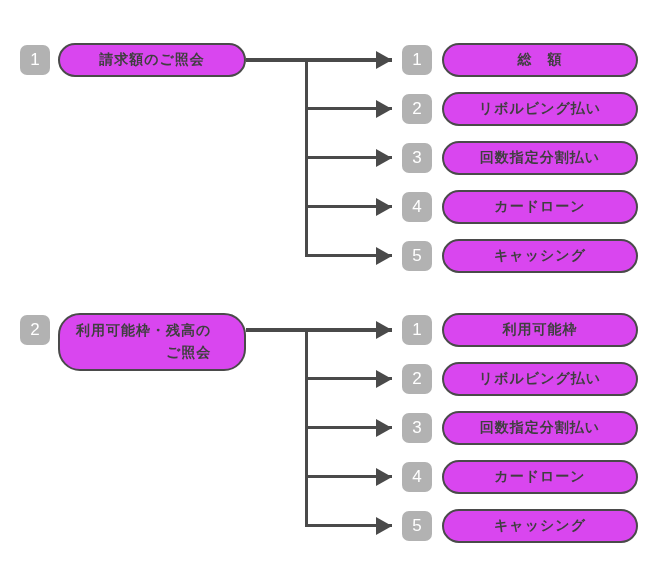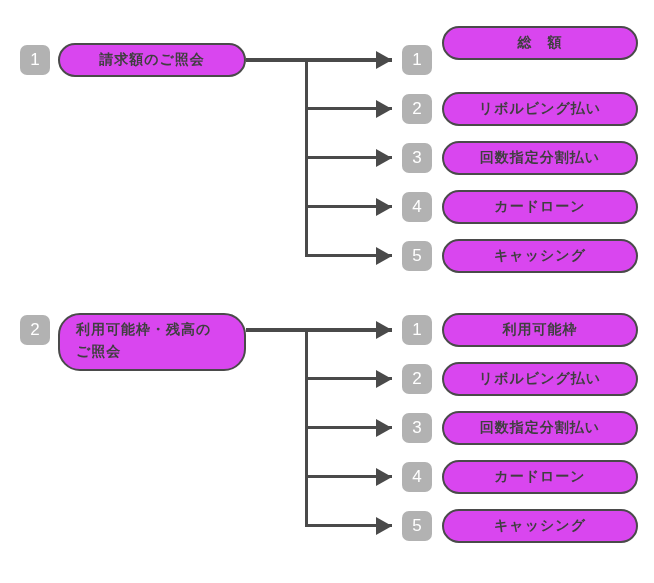--- a/index.html
+++ b/index.html
@@ -60,22 +60,21 @@
     height: 34px;
     border-radius: 17px;
   }
   .pill.boxy {
     height: 58px;
     border-radius: 22px;
     justify-content: flex-start;
     padding-left: 16px;
     white-space: normal;
     line-height: 1.55;
-    text-align: left;
-    font-family: Liberation Mono, monospace;
+    text-align: right;
   }
 
   
   .trunk {
     position: absolute;
     height: 4px;
     background: #4a4a4a;
   }
   .spine {
     position: absolute;
@@ -115,21 +114,21 @@
     <div class="branch" style="left:305px; top:205px; width:87px;"></div>
     <div class="branch" style="left:305px; top:254px; width:87px;"></div>
 
     <div class="arrow" style="left:376px; top:51px;"></div>
     <div class="arrow" style="left:376px; top:100px;"></div>
     <div class="arrow" style="left:376px; top:149px;"></div>
     <div class="arrow" style="left:376px; top:198px;"></div>
     <div class="arrow" style="left:376px; top:247px;"></div>
 
     <div class="badge" style="left:402px; top:45px;">1</div>
-    <div class="pill right cap" style="top:26px;">総　額</div>
+    <div class="pill right cap" style="top:43px;">総　額</div>
 
     <div class="badge" style="left:402px; top:94px;">2</div>
     <div class="pill right cap" style="top:92px;">リボルビング払い</div>
 
     <div class="badge" style="left:402px; top:143px;">3</div>
     <div class="pill right cap" style="top:141px;">回数指定分割払い</div>
 
     <div class="badge" style="left:402px; top:192px;">4</div>
     <div class="pill right cap" style="top:190px;">カードローン</div>
 

